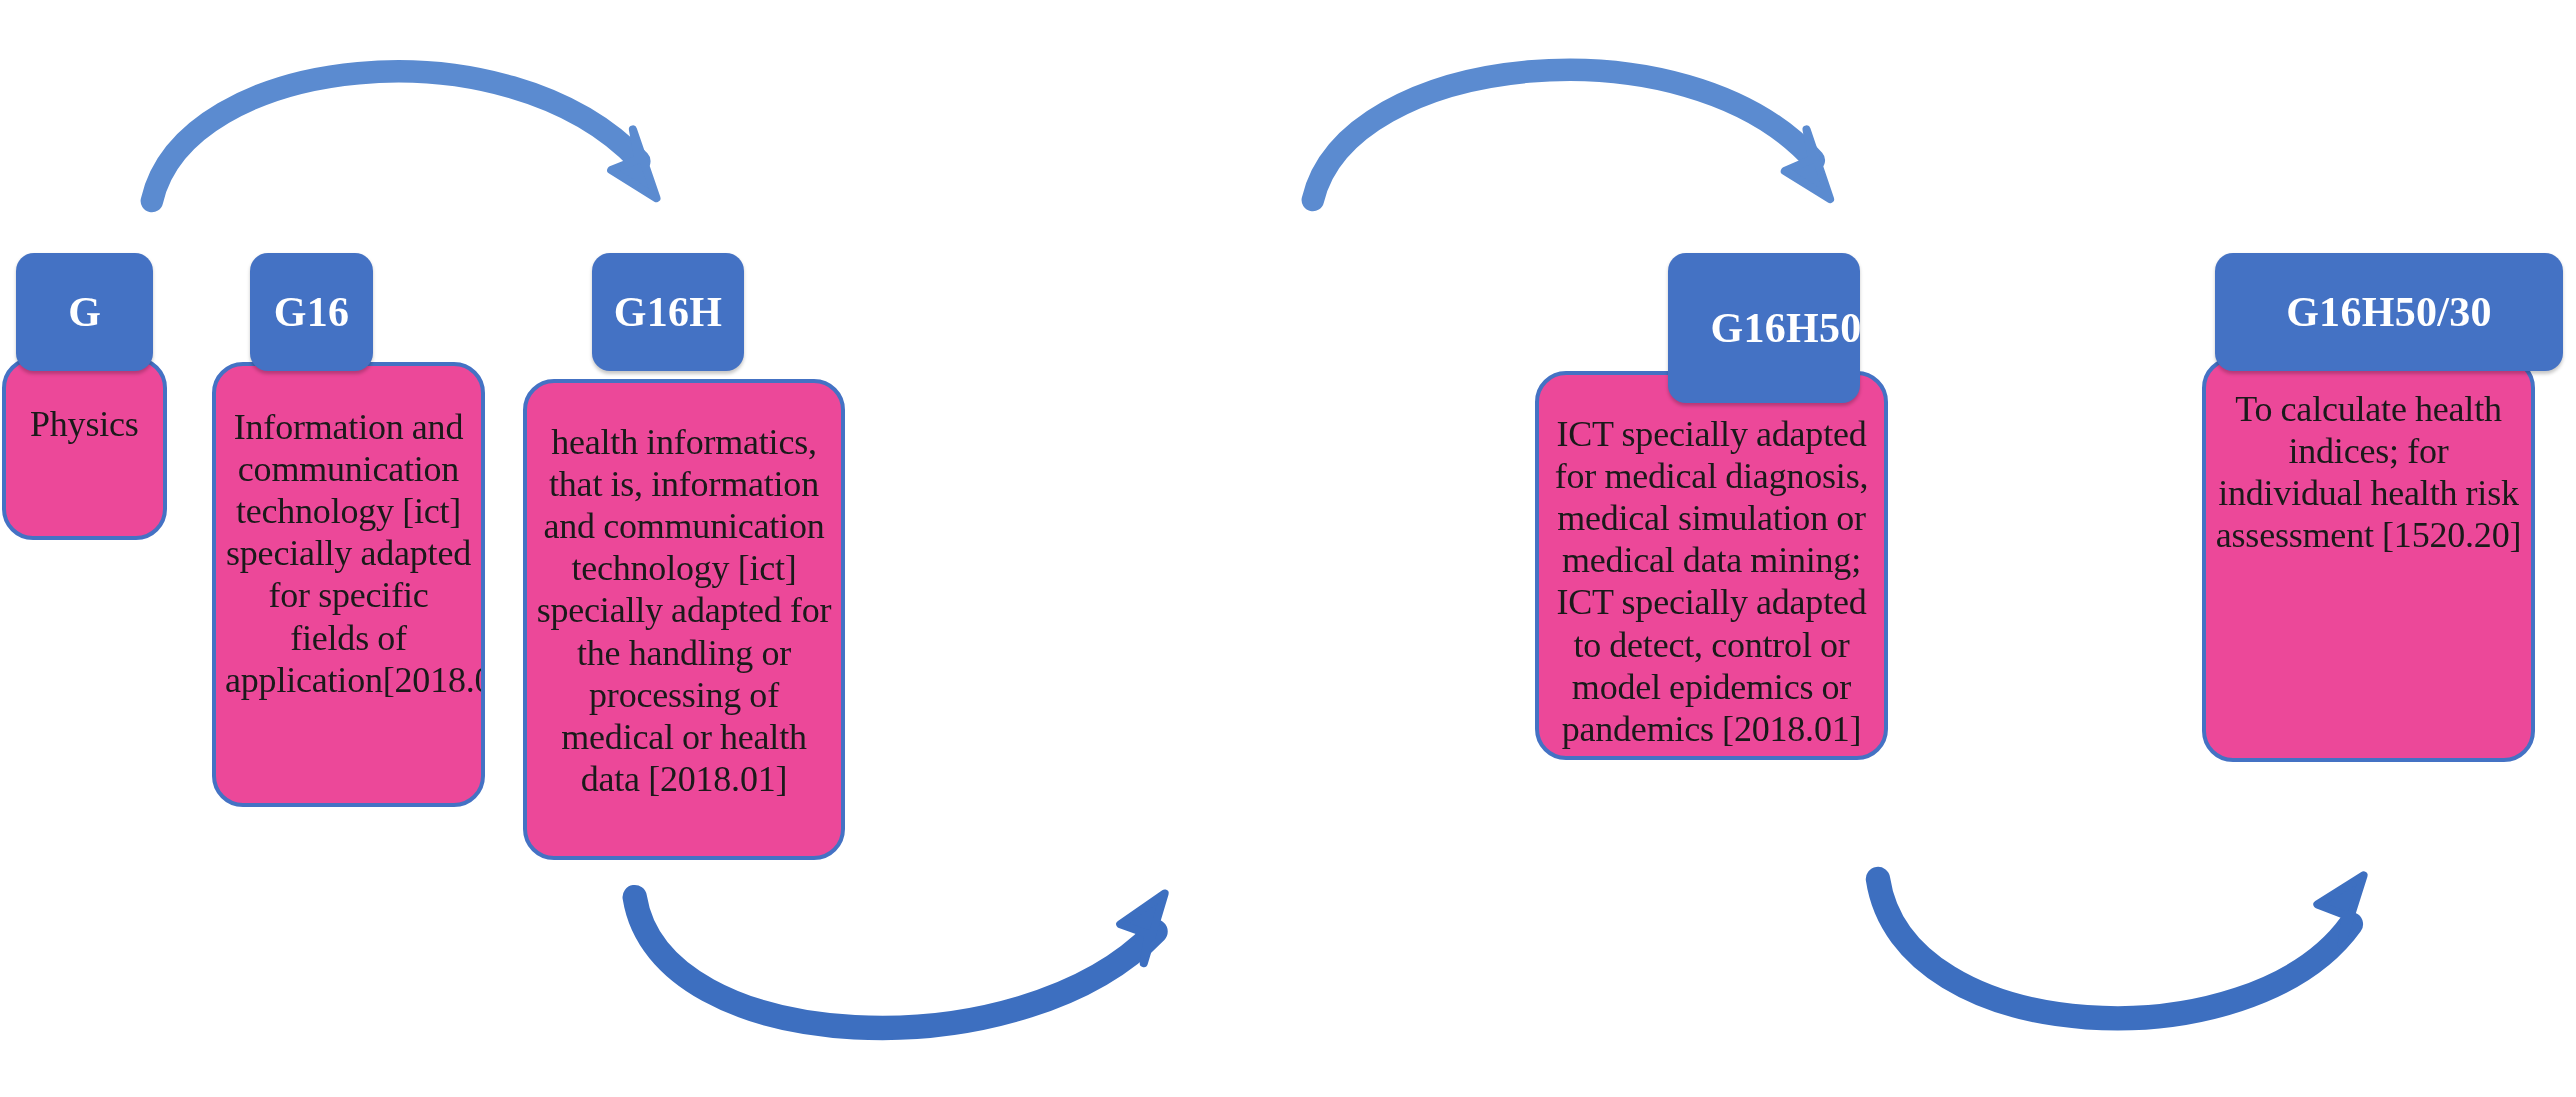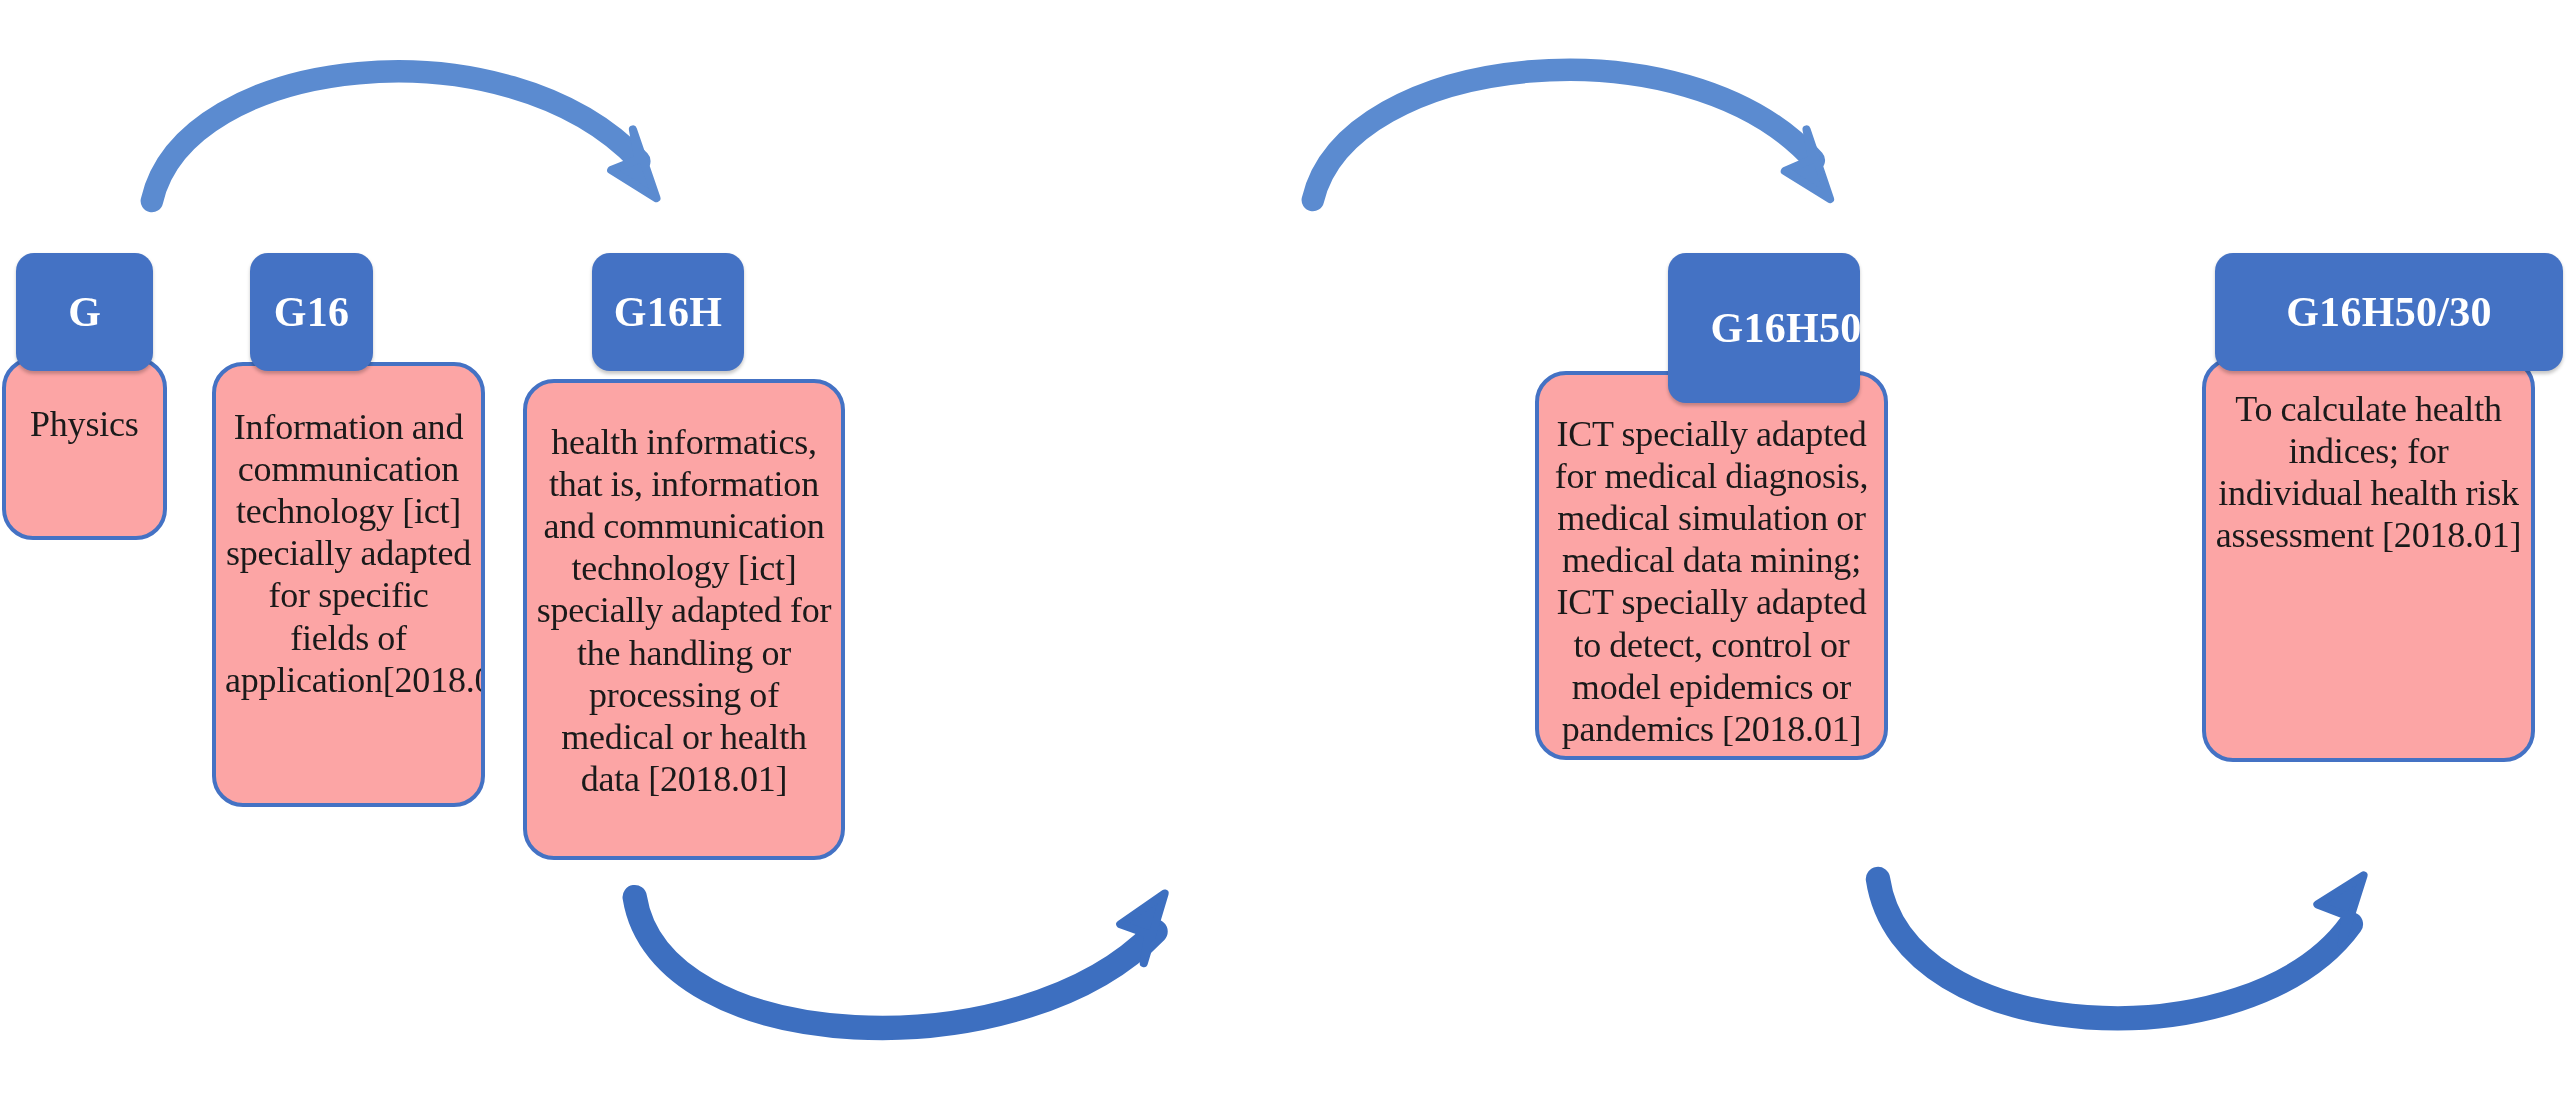--- a/index.html
+++ b/index.html
@@ -25,21 +25,21 @@
     width: 2576px;
     height: 1098px;
     pointer-events: none;
   }
   .node {
     position: absolute;
   }
   .node-body {
     position: absolute;
     box-sizing: border-box;
-    background: #fca5a5;
+    background: #ec4899;
     border: 4.5px solid #4472C4;
     border-radius: 31px;
     display: flex;
     align-items: flex-start;
     justify-content: center;
     text-align: center;
     overflow: hidden;
   }
   .node-body-text {
     display: block;
@@ -150,21 +150,21 @@
     <div class="node-body">
       <span class="node-body-text">ICT specially adapted for medical diagnosis, medical simulation or medical data mining; ICT specially adapted to detect, control or model epidemics or pandemics [2018.01]</span>
     </div>
     <div class="node-header">
       <span class="node-header-text">G16H50</span>
     </div>
   </div>
 
   <div class="node" id="node-g16h5030">
     <div class="node-body">
-      <span class="node-body-text">To calculate health indices; for individual health risk assessment [2018.01]</span>
+      <span class="node-body-text">To calculate health indices; for individual health risk assessment [1520.20]</span>
     </div>
     <div class="node-header">
       <span class="node-header-text">G16H50/30</span>
     </div>
   </div>
 
 </div>
 
 
 </body></html>

